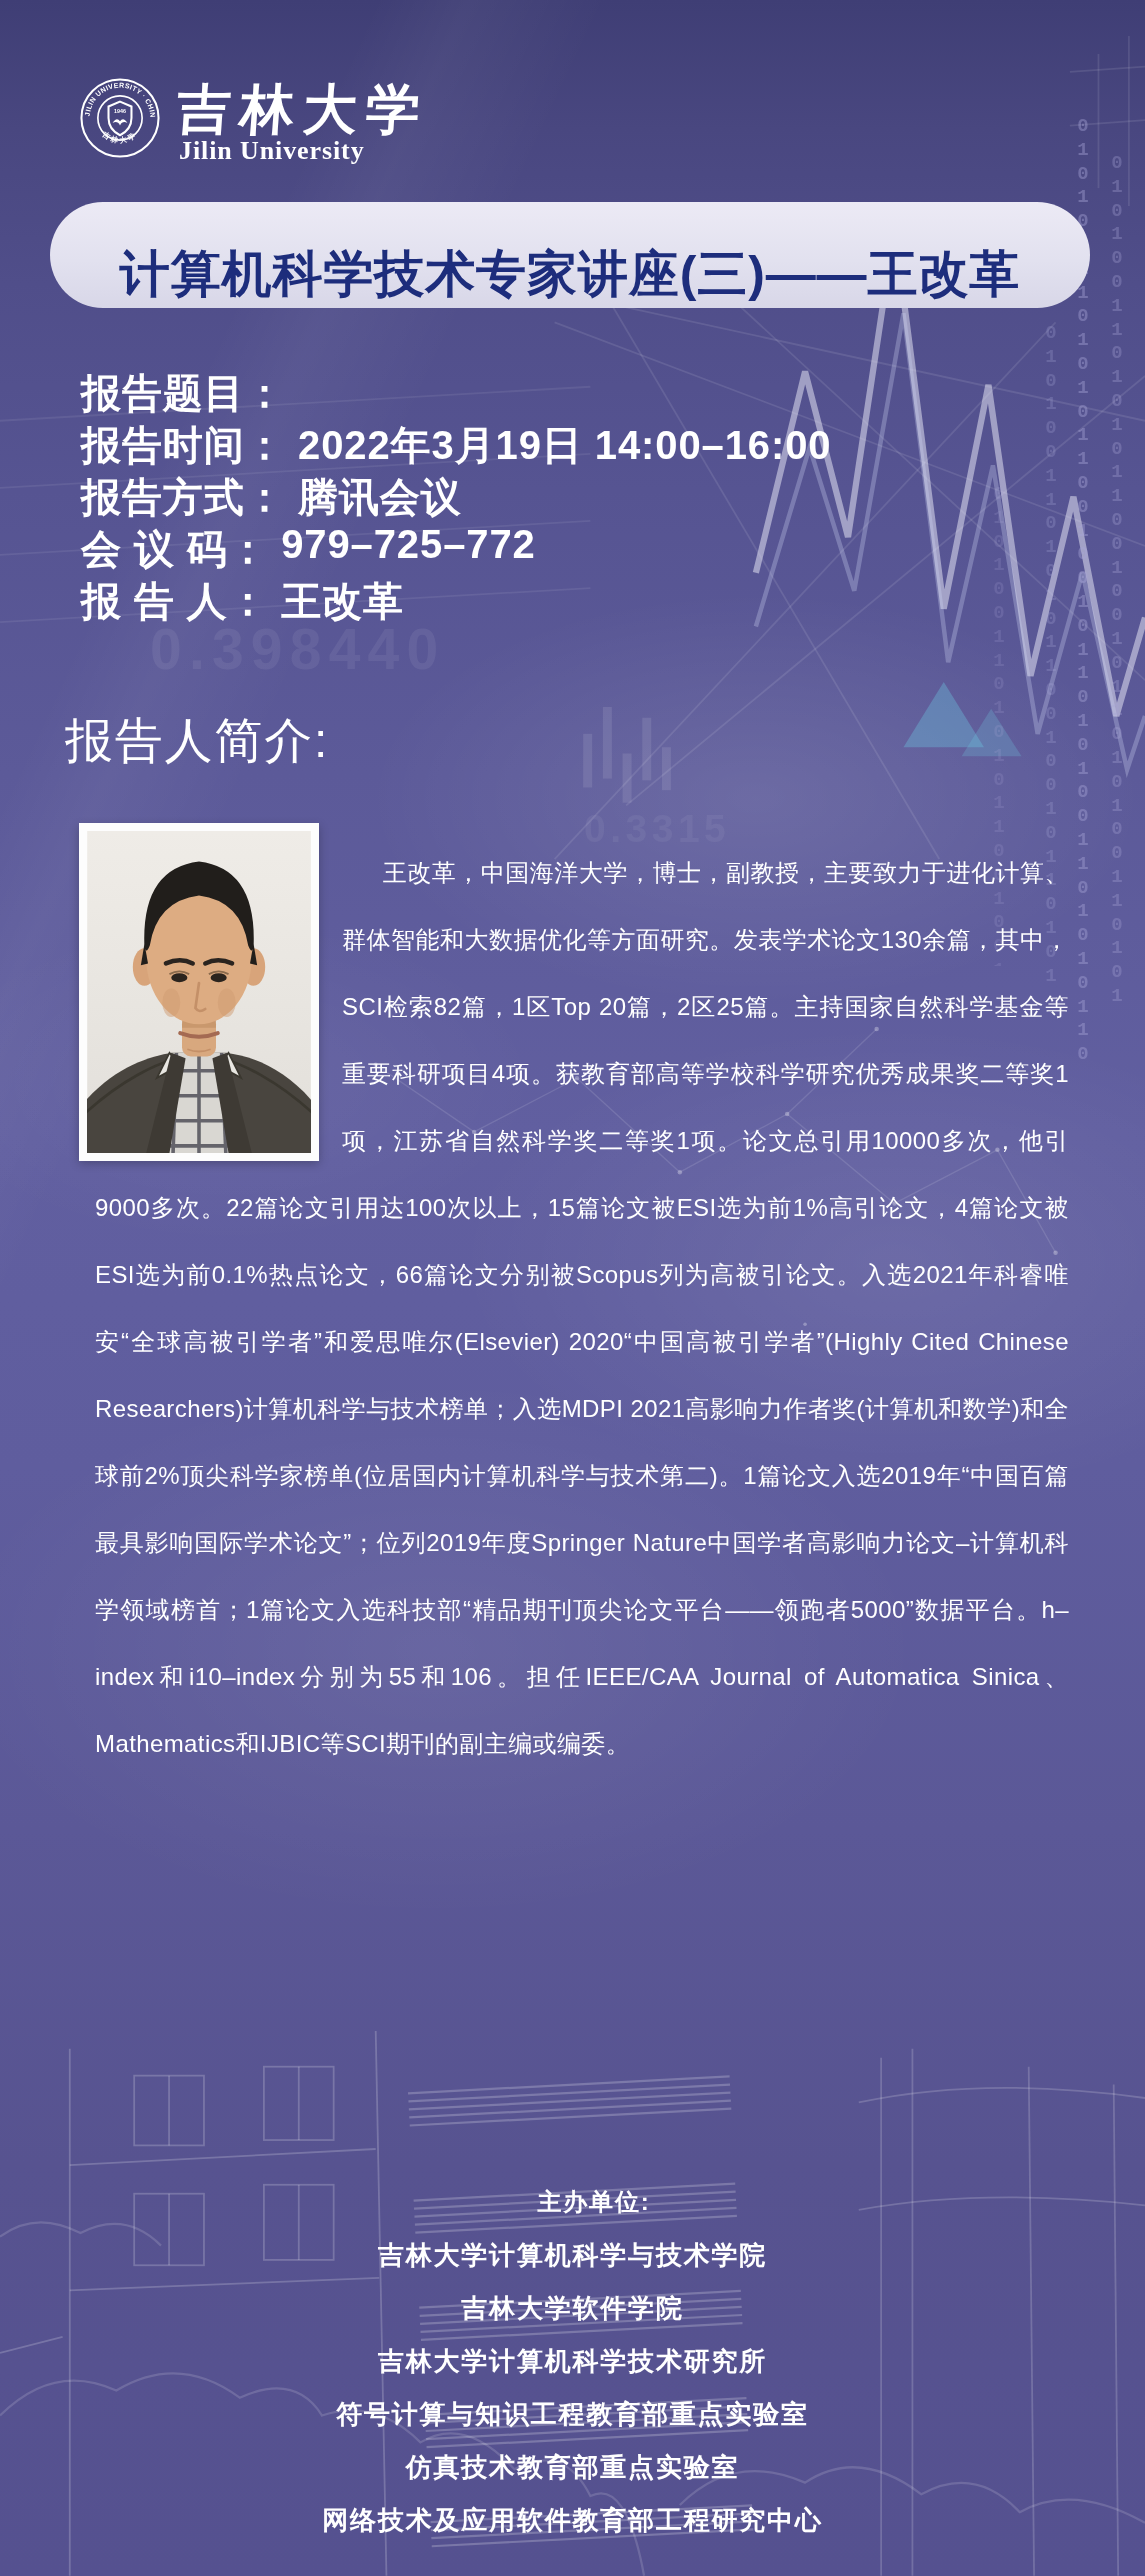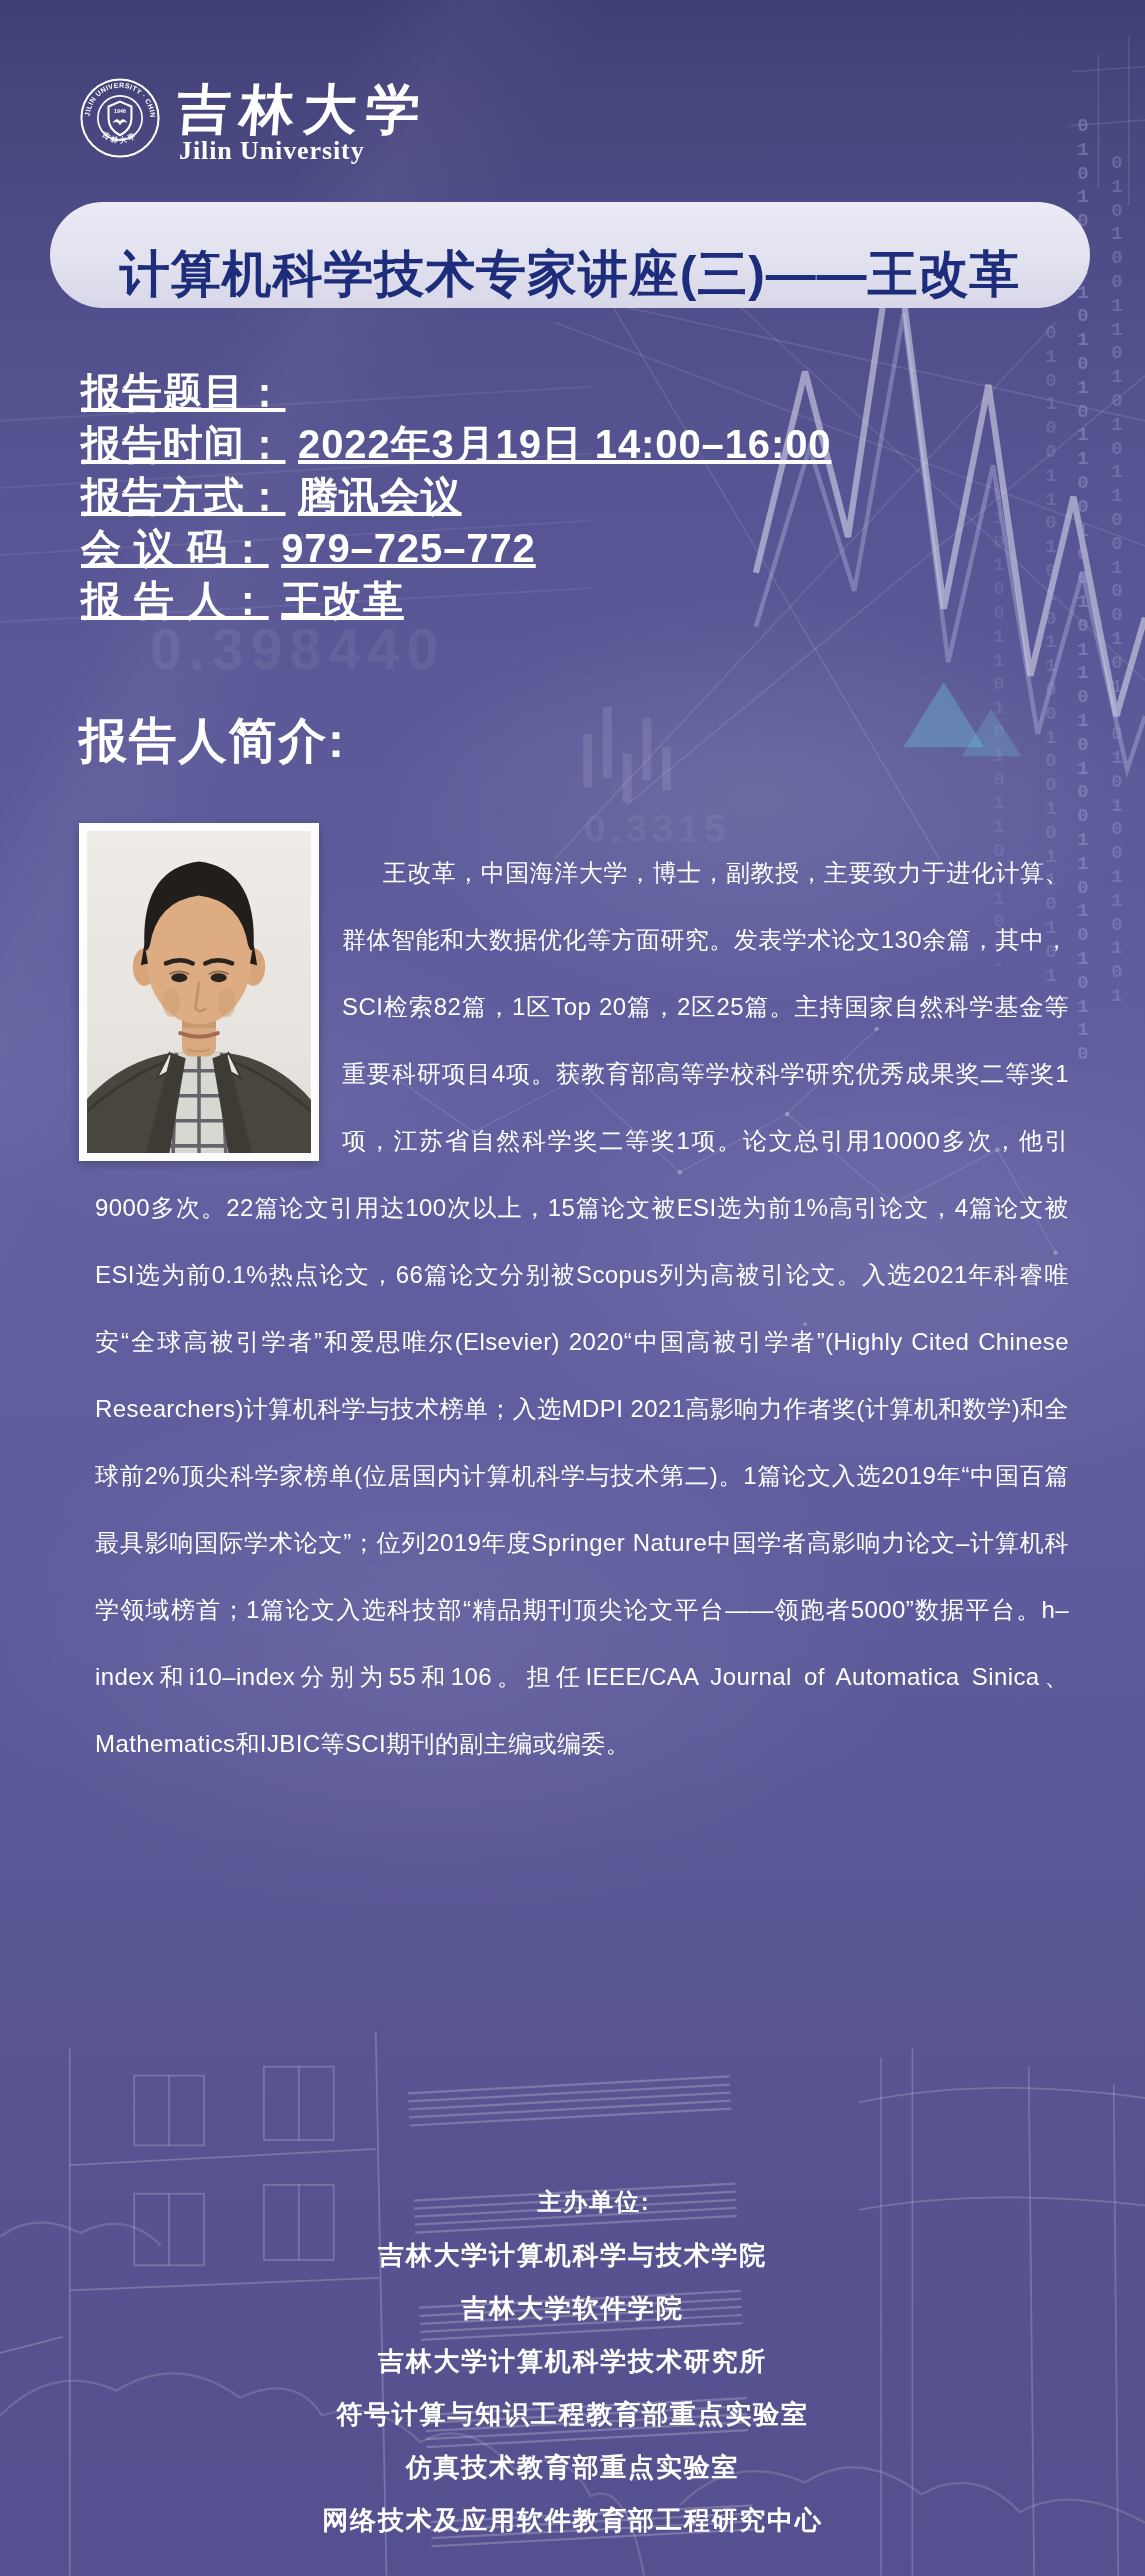--- a/index.html
+++ b/index.html
@@ -55,27 +55,27 @@
     position:absolute;left:50px;top:202px;width:1040px;height:106px;border-radius:53px;
     background:linear-gradient(180deg,#eceaf5 0%,#e2e1ef 55%,#d8d7e8 100%);
     display:flex;align-items:flex-end;justify-content:center;
   }
   .banner-title{
     font-size:50px;font-weight:900;color:#1d2d7c;letter-spacing:0.9px;white-space:nowrap;
   }
 
   
   .info-block{position:absolute;left:81px;top:366px;}
-  .info-row{height:52px;display:flex;align-items:center;color:#ffffff;
-    font-size:40px;font-weight:700;letter-spacing:0.9px;white-space:nowrap;text-decoration:underline;}
+  .info-row{height:52px;display:flex;align-items:flex-start;color:#ffffff;
+    font-size:40px;font-weight:700;letter-spacing:0.9px;white-space:nowrap;}
   .info-label{margin-right:12.5px;}
 
   
   .profile-heading{
-    position:absolute;left:79px;top:709px;color:#fff;font-size:48px;font-weight:700;
+    position:absolute;left:65px;top:709px;color:#fff;font-size:48px;font-weight:400;
     letter-spacing:1.8px;
   }
   .bio{position:absolute;left:79px;top:823px;width:1006px;color:#fff;}
   .photo-frame{
     float:left;width:224px;padding:8px;background:#fdfdfd;margin:0 23px 10.7px 0;
     box-shadow:0 2.7px 9px rgba(0,0,0,0.25);
   }
   .photo-frame svg{display:block;}
   .bio-text{
     margin:16px;font-size:24px;line-height:67px;font-weight:400;text-align:justify;

